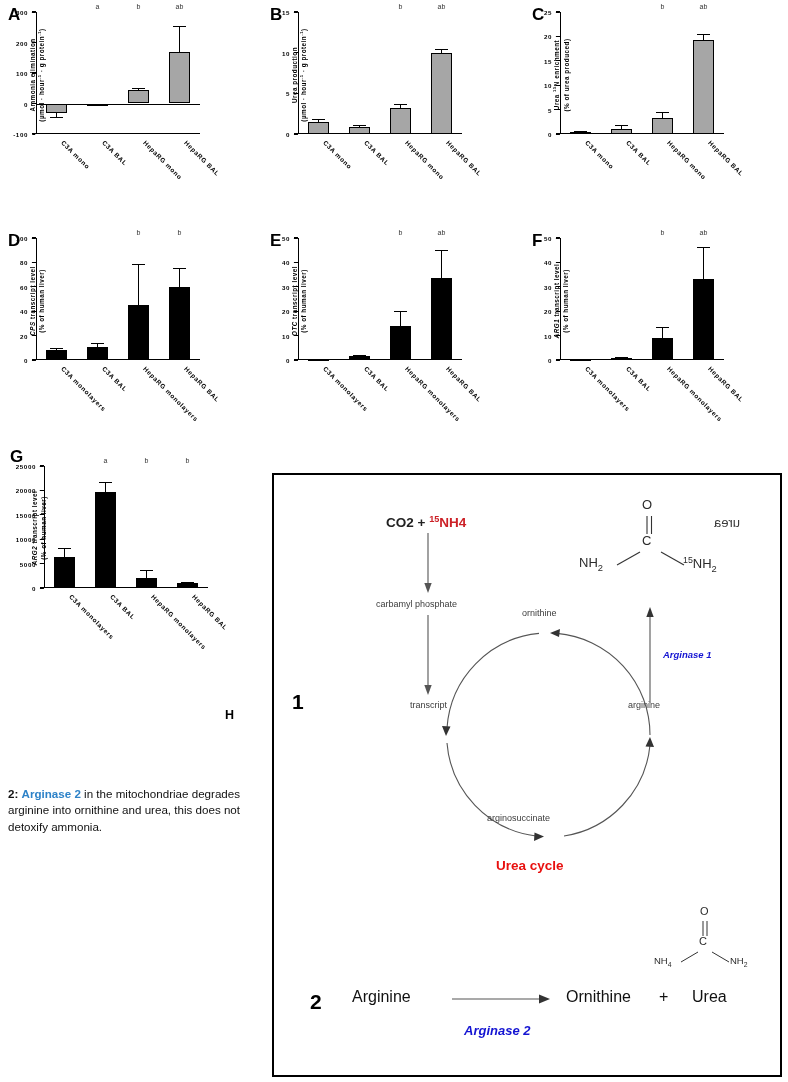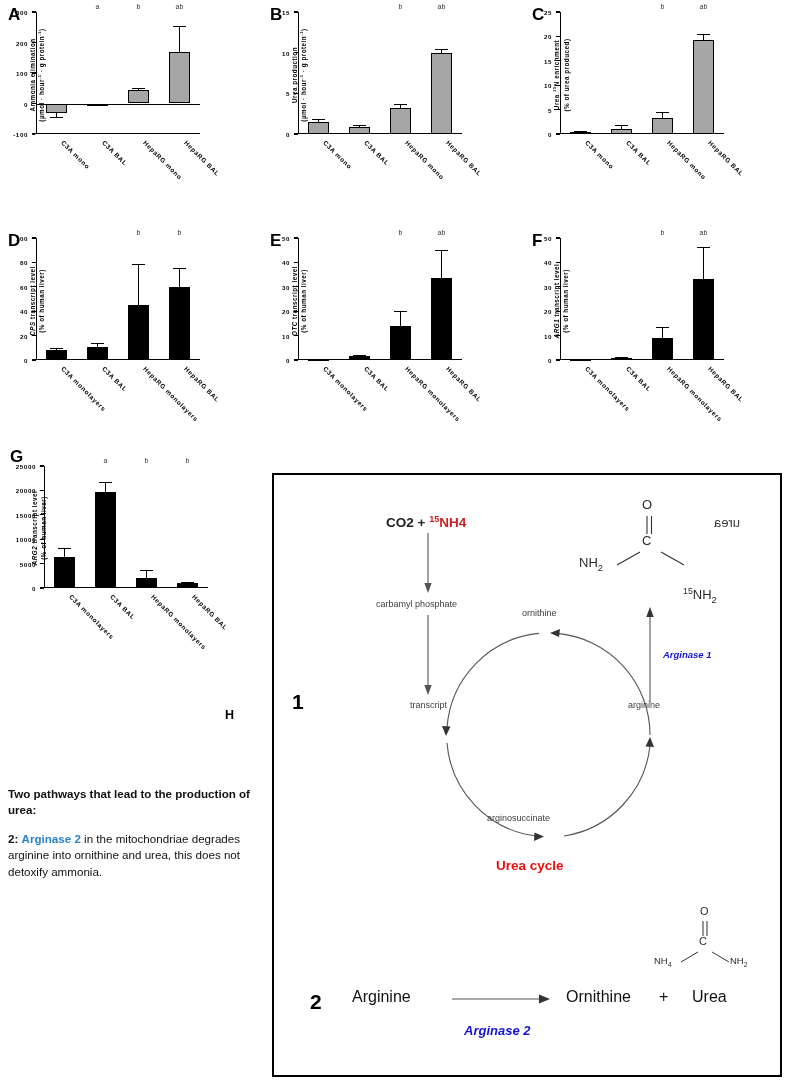--- a/index.html
+++ b/index.html
@@ -107,21 +107,21 @@
     white-space:nowrap;
   }
   .cyc-label { font-size:9px; color:#3c3c3c; }
   .big-num {
     position:absolute;
     font-weight:700;
     font-size:21px;
     color:#000;
     font-family:"Liberation Sans", sans-serif;
   }
-  .red { color:#cc2127;margin-top:31px; }
+  .red { color:#cc2127; }
   .blue-ital {
     color:#1414d2;
     font-style:italic;
     font-weight:700;
     font-size:9.5px;
     font-family:"Liberation Sans", sans-serif;
   }
   .urea-cycle-title {
     position:absolute;
     color:#e8100f;
@@ -535,15 +535,14 @@
     <line x1="2" y1="12" x2="92" y2="12" stroke="#555" stroke-width="1.2"></line>
     <polygon points="100,12 89,16.5 89,7.5" fill="#333"></polygon>
   </svg>
   <div class="eqn-text" style="left:292px; top:513px;">Ornithine</div>
   <div class="eqn-text" style="left:385px; top:513px;">+</div>
   <div class="eqn-text" style="left:418px; top:513px;">Urea</div>
   <div class="blue-ital dg" style="left:190px; top:548px; font-size:13px;">Arginase 2</div>
 </div>
 
 <div id="caption">
-  <p class="b">Two pathways that lead to the production of urea:</p>
   <p><span class="b">2:</span> <span class="lnk">Arginase 2</span><span> in the mitochondriae degrades arginine into ornithine and urea, this does not detoxify ammonia.</span></p>
 </div>
 
 </body></html>

